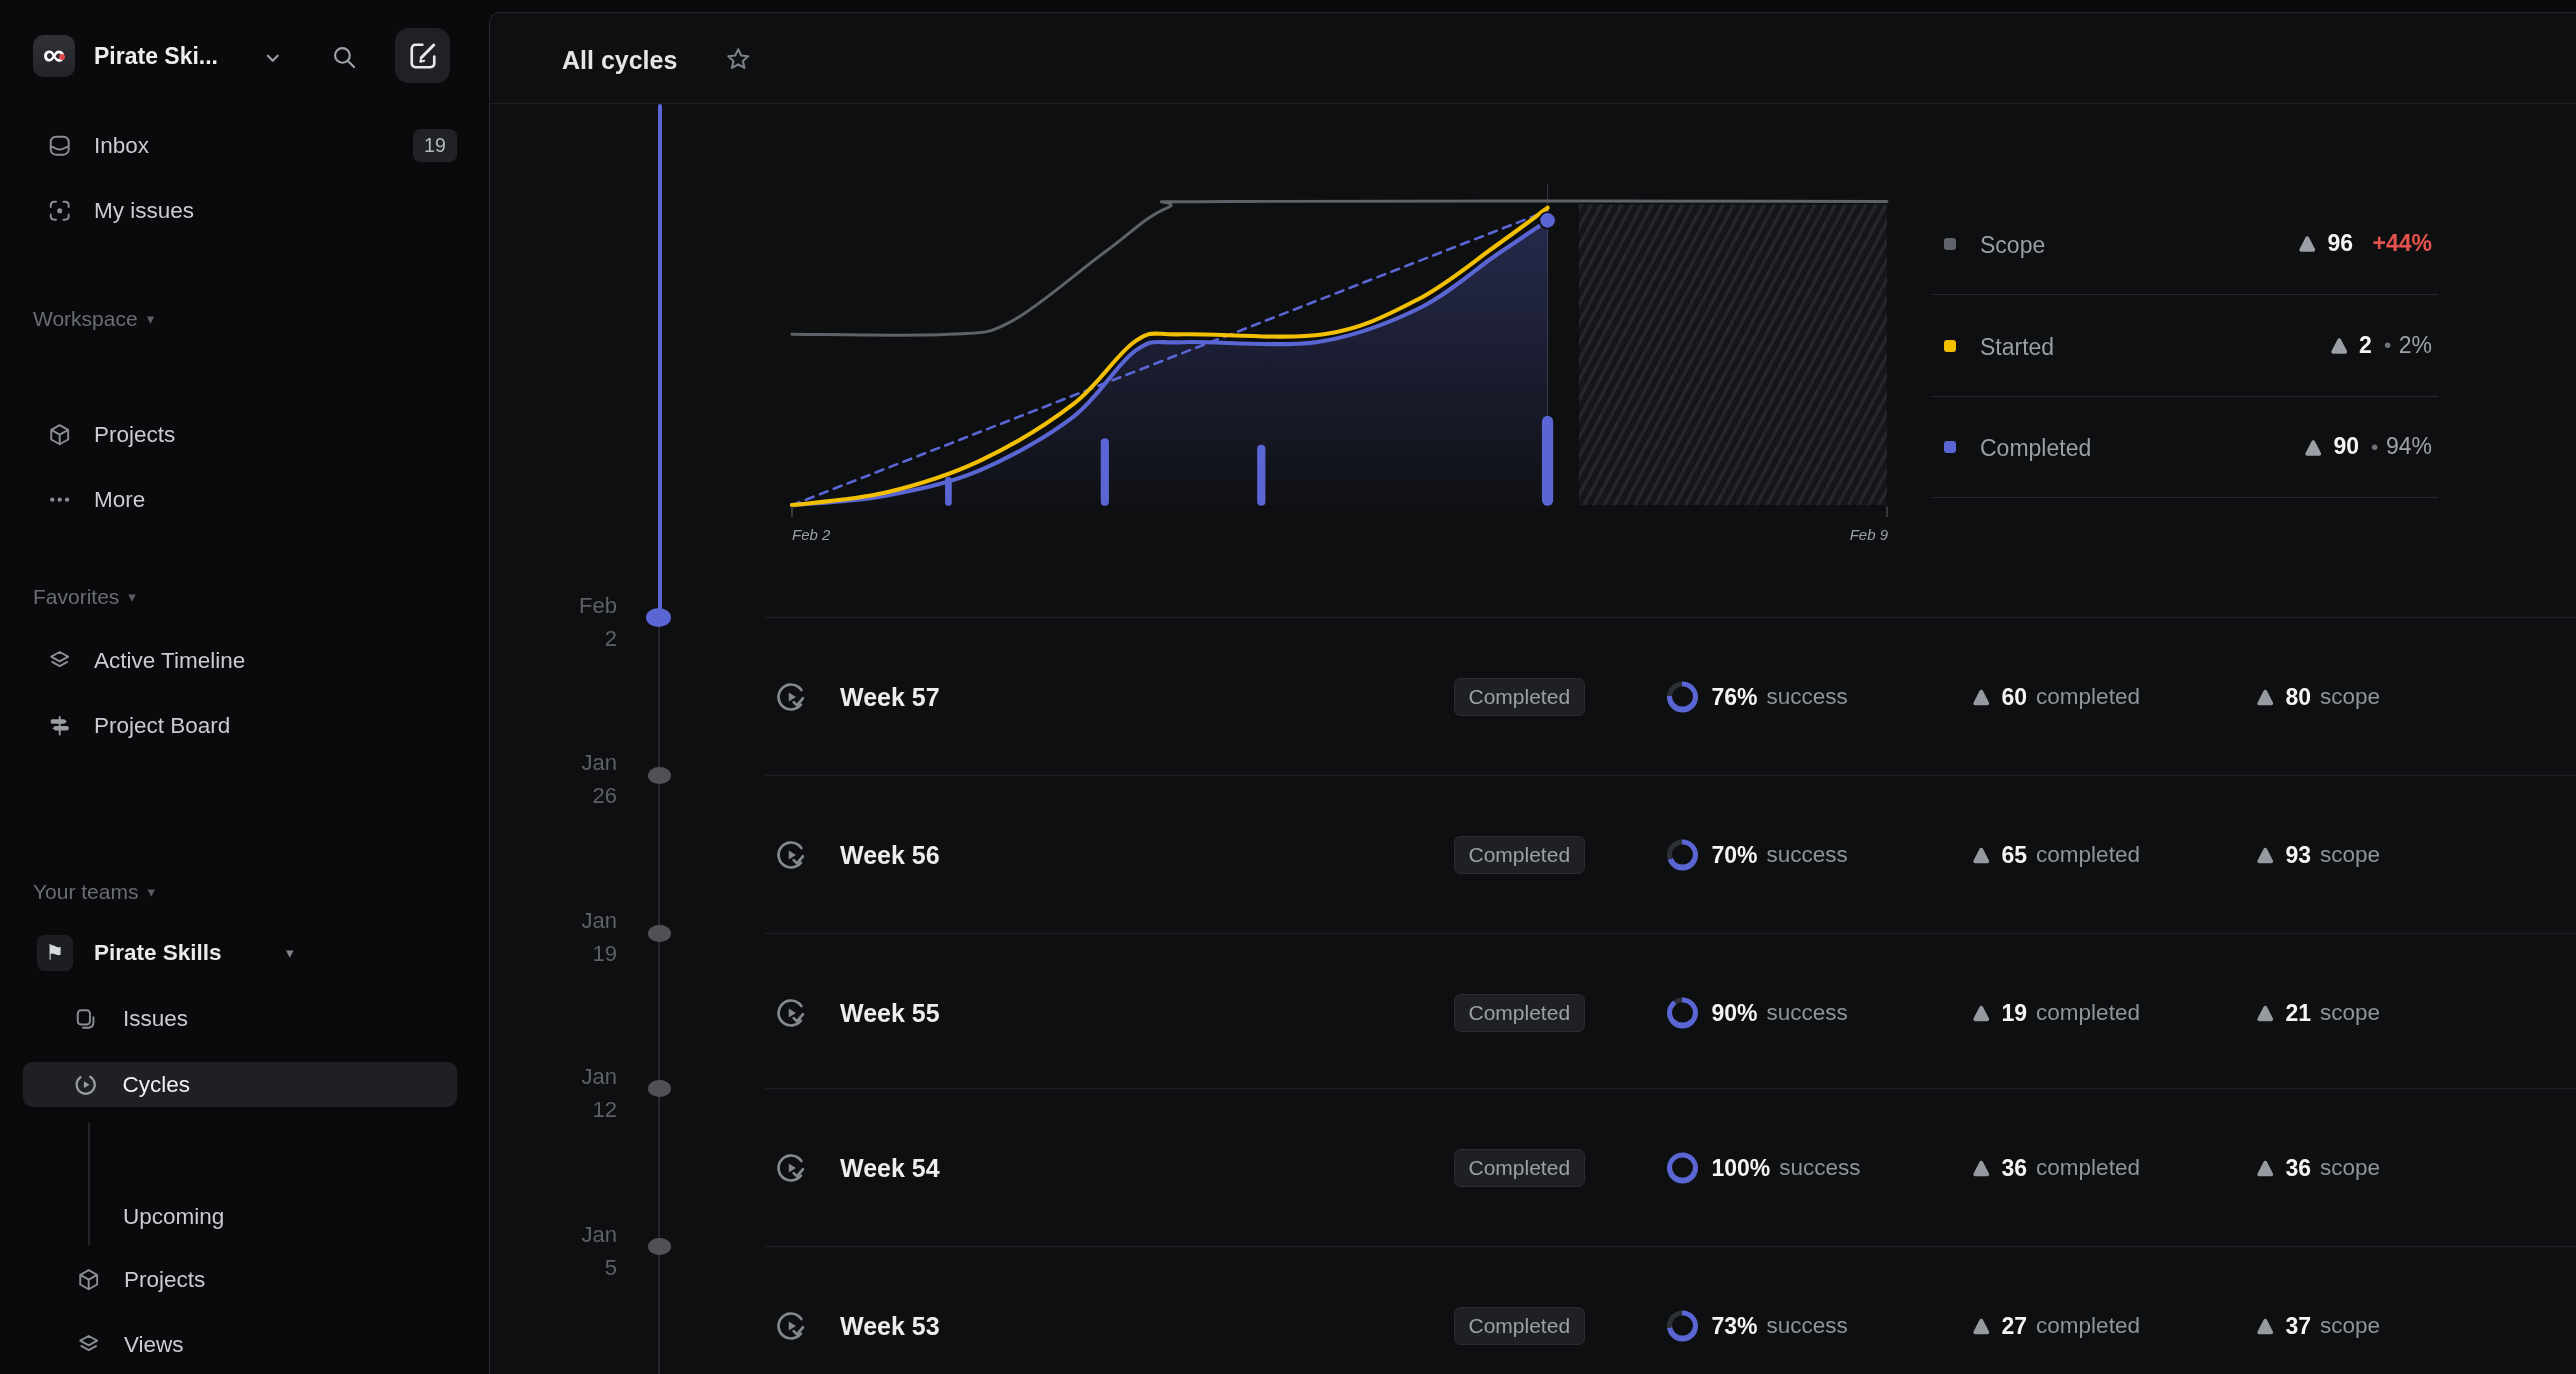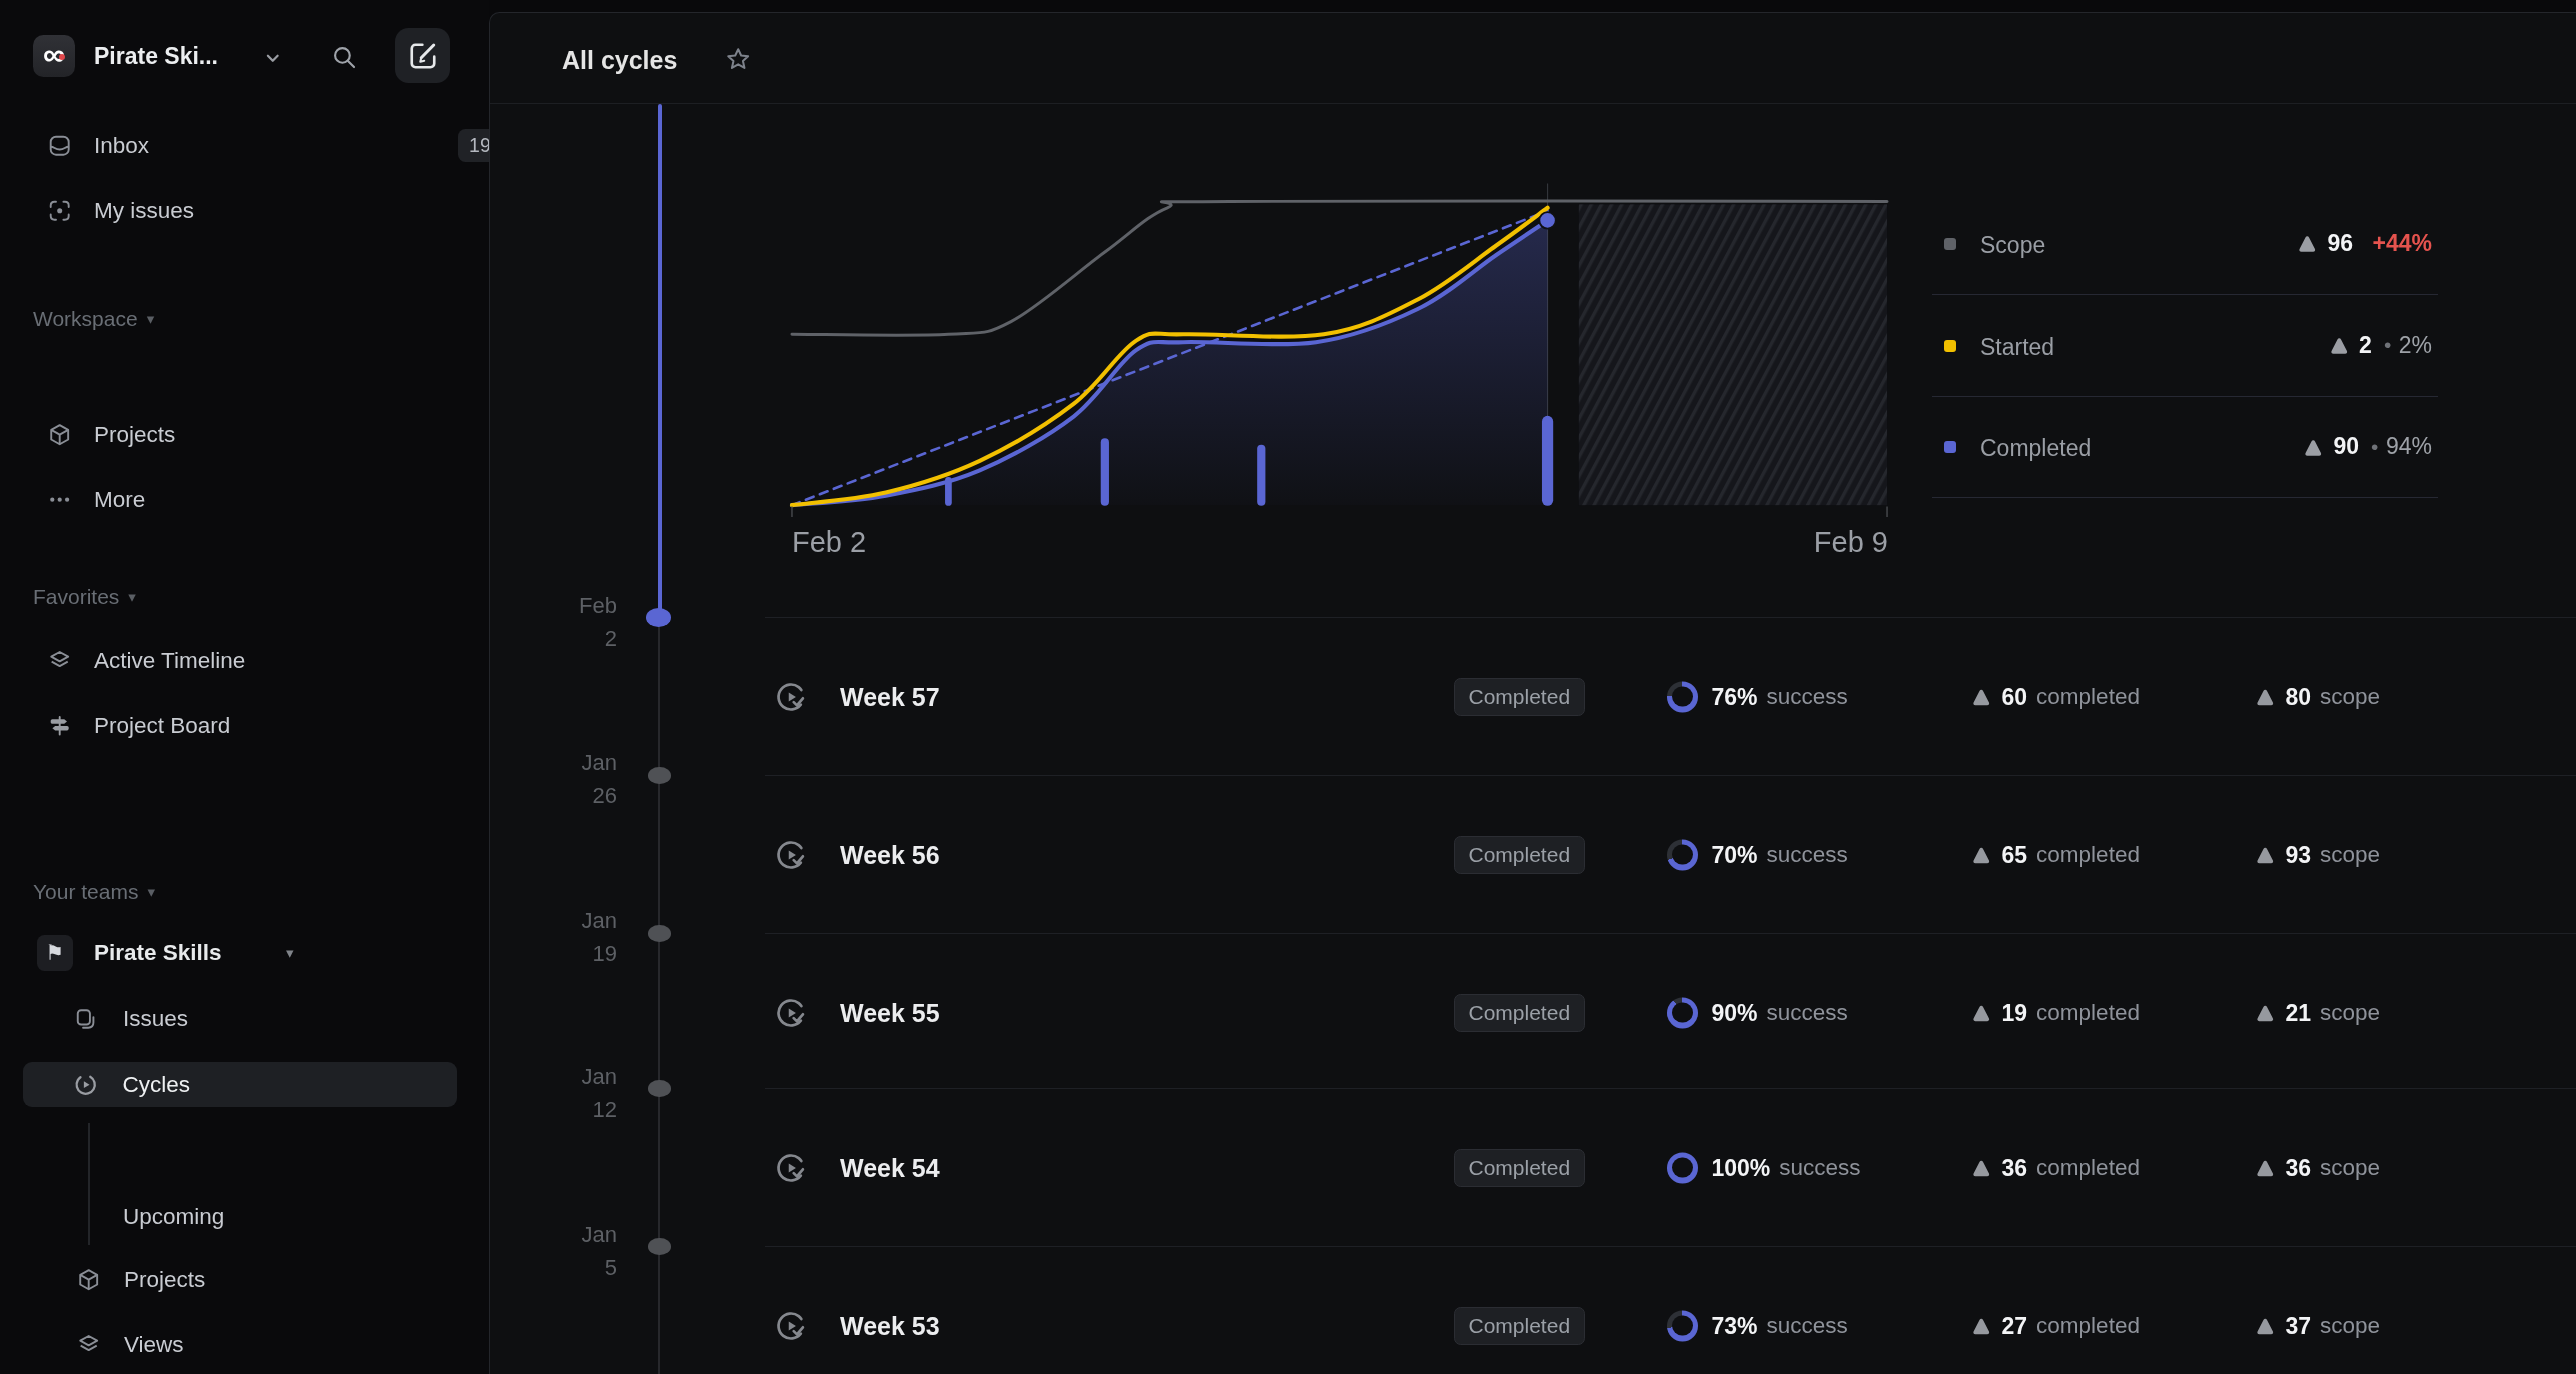--- a/index.html
+++ b/index.html
@@ -45,21 +45,21 @@
 
   
   #tl-blue{position:absolute;left:168px;top:91px;width:3.7px;height:513px;background:#5a66d3;border-radius:2.2px;}
   #tl-gray{position:absolute;left:168px;top:604px;width:2.2px;height:758px;background:#27282c;}
   .tl-date{position:absolute;left:15px;width:112px;text-align:right;font-size:22px;line-height:33px;color:#5d6065;}
   .tl-dot-el{position:absolute;left:158px;width:22.5px;height:16.5px;border-radius:50%;background:#4f5155;}
   .tl-dot-el.active{left:156px;width:25.4px;height:18.7px;background:#5a66d3;}
 
   
   #chart{position:absolute;left:282px;top:160px;width:1138px;height:374px;}
-  .axis-lbl{position:absolute;top:513px;font-size:29px;color:#9b9fa6;}
+  .axis-lbl{position:absolute;top:513px;font-size:15px;color:#9b9fa6;font-style:italic;}
   #axis-left{left:302px;}
   #axis-right{left:1248px;width:150px;text-align:right;}
 
   
   #legend{position:absolute;left:1442px;top:180px;width:506px;}
   .lg-row{position:relative;height:101px;}
   .lg-div{height:0.7px;background:#262833;}
   .lg-swatch{position:absolute;left:12px;top:45px;width:12px;height:12px;border-radius:3px;}
   .lg-label{position:absolute;left:48px;top:39px;font-size:23px;color:#9a9ea5;}
   .lg-right{position:absolute;right:6px;top:37px;display:flex;align-items:center;}
@@ -109,21 +109,21 @@
         </svg>
     </div>
     <div id="compose-btn">
       <svg width="30" height="30" viewBox="0 0 24 24">
           <path d="M21,12.5 V18 c0,1.7 -1.3,3 -3,3 H6 c-1.7,0 -3,-1.3 -3,-3 V6 c0,-1.7 1.3,-3 3,-3 h5.5" fill="none" stroke="#e6e8ea" stroke-width="2.1" stroke-linecap="round"></path>
           <path d="M10.6,13.4 L20.6,3.2" stroke="#e6e8ea" stroke-width="2.4" stroke-linecap="round"></path>
           <path d="M10.6,13.4 l-0.8,3.2 3.2,-0.8" fill="none" stroke="#e6e8ea" stroke-width="1.6" stroke-linecap="round" stroke-linejoin="round"></path>
         </svg>
     </div>
 
-    <div class="srow" style="top:123px;padding-left:45px;">
+    <div class="srow" style="top:123px;">
       <span class="icon nav-ic">
         <svg width="25.4" height="25.4" viewBox="0 0 24 24">
             <rect x="3.5" y="3.5" width="17" height="17" rx="5" fill="none" stroke="#8a8e96" stroke-width="1.8"></rect>
             <path d="M3.5,13 C7,13 7.5,15.6 12,15.6 S17,13 20.5,13" fill="none" stroke="#8a8e96" stroke-width="1.8"></path>
           </svg>
       </span>
       <span class="lbl nav-lbl">Inbox</span>
       <span class="badge">19</span>
     </div>
 

